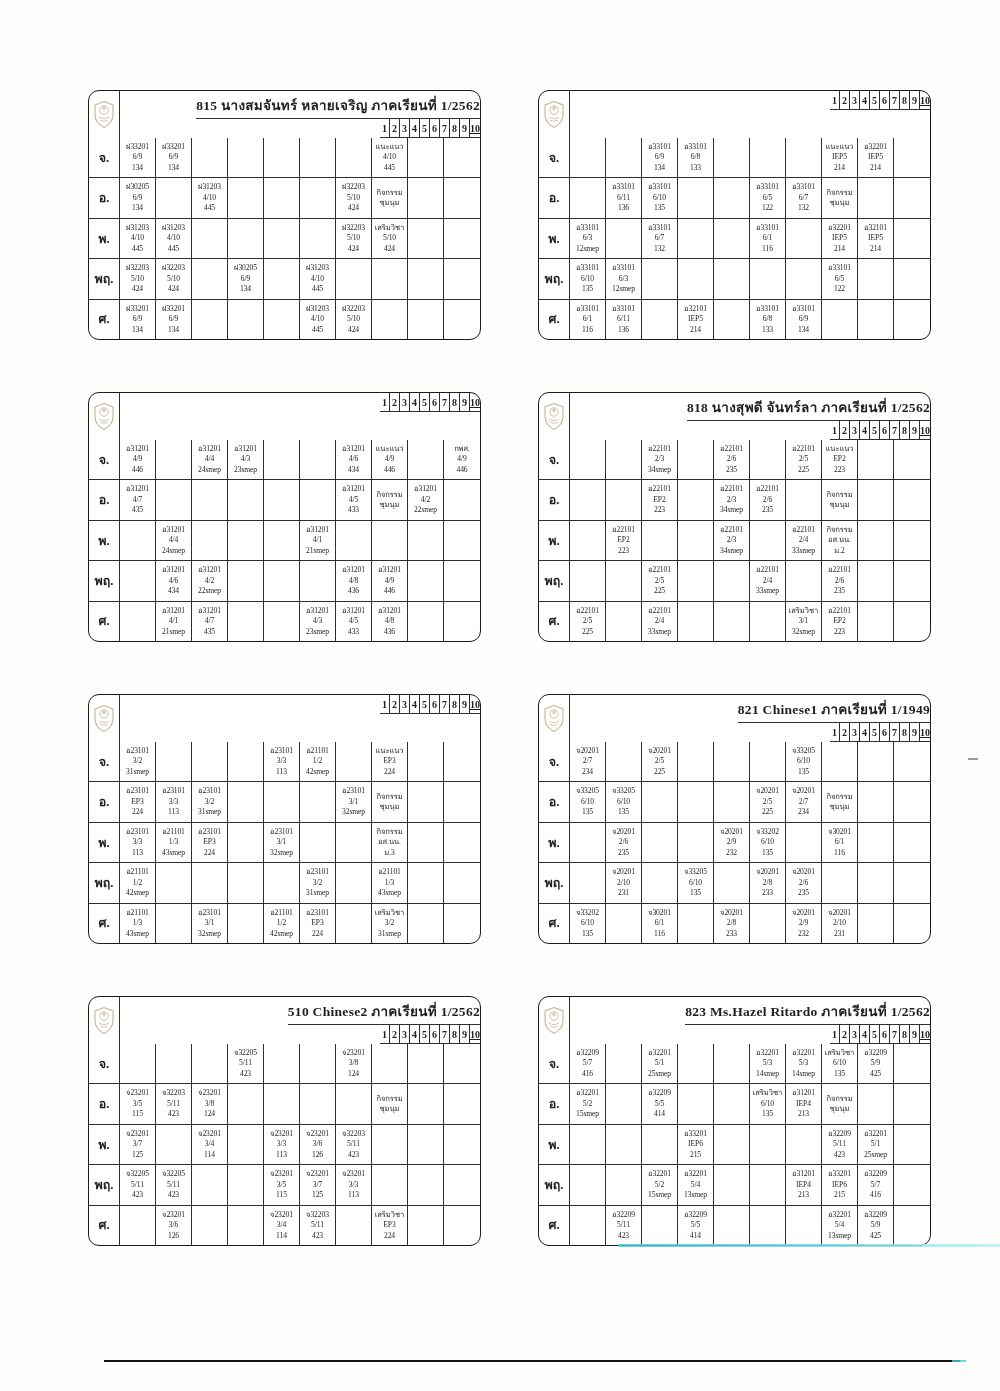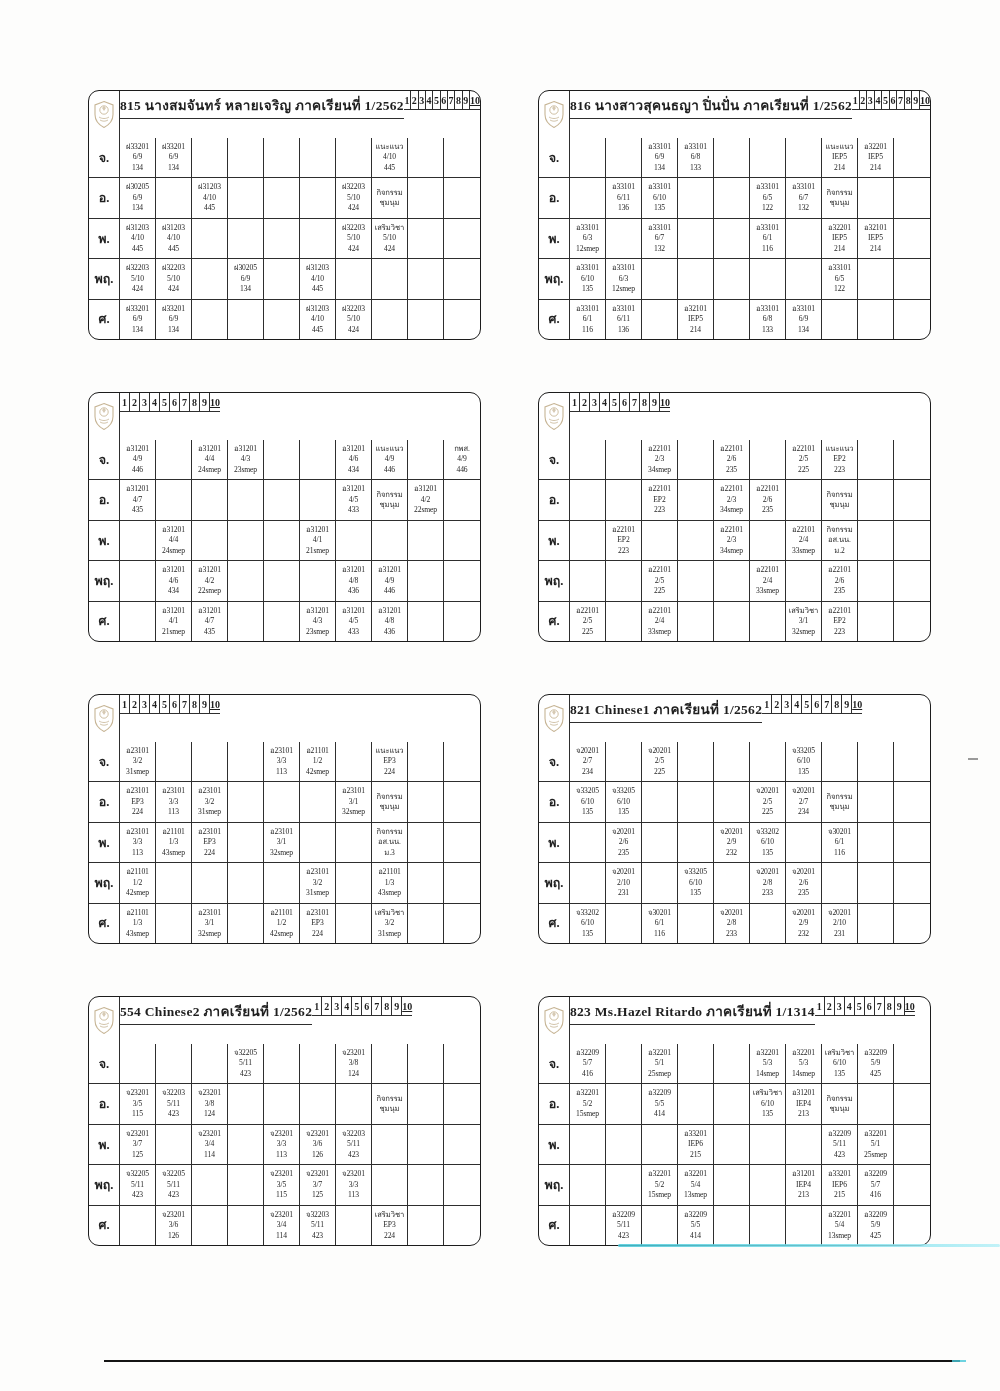--- a/index.html
+++ b/index.html
@@ -25,21 +25,21 @@
     overflow:hidden;
     background:#fff;
     box-sizing:border-box;
   }
   .tt-head{display:grid;grid-template-columns:31px 1fr;height:47px;}
   .logo-cell{
     border-right:1px solid #2e2e2e;
     display:flex;align-items:center;justify-content:center;
     overflow:hidden;
   }
-  .head-right{display:flex;flex-direction:row;}
+  .head-right{display:flex;flex-direction:column;align-items:flex-end;}
   .tt-title{
     height:28px;box-sizing:border-box;
     border-bottom:1px solid #2e2e2e;
     font-weight:bold;font-size:13.5px;
     display:flex;align-items:center;justify-content:center;
     letter-spacing:.3px;
     white-space:nowrap;
   }
   .tt-pnums{
     height:19px;box-sizing:border-box;
@@ -273,21 +273,20 @@
         <div class="tt-head">
           <div class="logo-cell">
             <svg class="crest" width="24" height="29" viewBox="0 0 24 29">
               <path d="M12 1.5l9 3.5v9.5c0 7-5.2 11-9 13-3.8-2-9-6-9-13V5z" fill="none" stroke="#a1834f" stroke-width="1.1" opacity=".7"></path>
               <circle cx="12" cy="10" r="4.2" fill="none" stroke="#a1834f" stroke-width="1" opacity=".6"></circle>
               <path d="M7 17c3 2 7 2 10 0M8 20c2.5 1.6 5.5 1.6 8 0" fill="none" stroke="#a1834f" stroke-width="1" opacity=".55"></path>
               <path d="M10 8l2-2 2 2-2 3z" fill="#a1834f" opacity=".5"></path>
             </svg>
           </div>
           <div class="head-right">
-            <div class="tt-title">816  นางสาวสุคนธญา ปิ่นปั่น ภาคเรียนที่ 1/2562</div>
             <div class="tt-pnums">
               <div class="pnum">1</div>
               <div class="pnum">2</div>
               <div class="pnum">3</div>
               <div class="pnum">4</div>
               <div class="pnum">5</div>
               <div class="pnum">6</div>
               <div class="pnum">7</div>
               <div class="pnum">8</div>
               <div class="pnum">9</div>
@@ -630,20 +629,21 @@
         <div class="tt-head">
           <div class="logo-cell">
             <svg class="crest" width="24" height="29" viewBox="0 0 24 29">
               <path d="M12 1.5l9 3.5v9.5c0 7-5.2 11-9 13-3.8-2-9-6-9-13V5z" fill="none" stroke="#a1834f" stroke-width="1.1" opacity=".7"></path>
               <circle cx="12" cy="10" r="4.2" fill="none" stroke="#a1834f" stroke-width="1" opacity=".6"></circle>
               <path d="M7 17c3 2 7 2 10 0M8 20c2.5 1.6 5.5 1.6 8 0" fill="none" stroke="#a1834f" stroke-width="1" opacity=".55"></path>
               <path d="M10 8l2-2 2 2-2 3z" fill="#a1834f" opacity=".5"></path>
             </svg>
           </div>
           <div class="head-right">
+            <div class="tt-title">818  นางสุพดี จันทร์ลา ภาคเรียนที่ 1/2562</div>
             <div class="tt-pnums">
               <div class="pnum">1</div>
               <div class="pnum">2</div>
               <div class="pnum">3</div>
               <div class="pnum">4</div>
               <div class="pnum">5</div>
               <div class="pnum">6</div>
               <div class="pnum">7</div>
               <div class="pnum">8</div>
               <div class="pnum">9</div>
@@ -978,21 +978,21 @@
         <div class="tt-head">
           <div class="logo-cell">
             <svg class="crest" width="24" height="29" viewBox="0 0 24 29">
               <path d="M12 1.5l9 3.5v9.5c0 7-5.2 11-9 13-3.8-2-9-6-9-13V5z" fill="none" stroke="#a1834f" stroke-width="1.1" opacity=".7"></path>
               <circle cx="12" cy="10" r="4.2" fill="none" stroke="#a1834f" stroke-width="1" opacity=".6"></circle>
               <path d="M7 17c3 2 7 2 10 0M8 20c2.5 1.6 5.5 1.6 8 0" fill="none" stroke="#a1834f" stroke-width="1" opacity=".55"></path>
               <path d="M10 8l2-2 2 2-2 3z" fill="#a1834f" opacity=".5"></path>
             </svg>
           </div>
           <div class="head-right">
-            <div class="tt-title">821  Chinese1 ภาคเรียนที่ 1/2562</div>
+            <div class="tt-title">821  Chinese1 ภาคเรียนที่ 1/1949</div>
             <div class="tt-pnums">
               <div class="pnum">1</div>
               <div class="pnum">2</div>
               <div class="pnum">3</div>
               <div class="pnum">4</div>
               <div class="pnum">5</div>
               <div class="pnum">6</div>
               <div class="pnum">7</div>
               <div class="pnum">8</div>
               <div class="pnum">9</div>
@@ -1155,21 +1155,21 @@
         <div class="tt-head">
           <div class="logo-cell">
             <svg class="crest" width="24" height="29" viewBox="0 0 24 29">
               <path d="M12 1.5l9 3.5v9.5c0 7-5.2 11-9 13-3.8-2-9-6-9-13V5z" fill="none" stroke="#a1834f" stroke-width="1.1" opacity=".7"></path>
               <circle cx="12" cy="10" r="4.2" fill="none" stroke="#a1834f" stroke-width="1" opacity=".6"></circle>
               <path d="M7 17c3 2 7 2 10 0M8 20c2.5 1.6 5.5 1.6 8 0" fill="none" stroke="#a1834f" stroke-width="1" opacity=".55"></path>
               <path d="M10 8l2-2 2 2-2 3z" fill="#a1834f" opacity=".5"></path>
             </svg>
           </div>
           <div class="head-right">
-            <div class="tt-title">554  Chinese2 ภาคเรียนที่ 1/2562</div>
+            <div class="tt-title">510  Chinese2 ภาคเรียนที่ 1/2562</div>
             <div class="tt-pnums">
               <div class="pnum">1</div>
               <div class="pnum">2</div>
               <div class="pnum">3</div>
               <div class="pnum">4</div>
               <div class="pnum">5</div>
               <div class="pnum">6</div>
               <div class="pnum">7</div>
               <div class="pnum">8</div>
               <div class="pnum">9</div>
@@ -1328,21 +1328,21 @@
         <div class="tt-head">
           <div class="logo-cell">
             <svg class="crest" width="24" height="29" viewBox="0 0 24 29">
               <path d="M12 1.5l9 3.5v9.5c0 7-5.2 11-9 13-3.8-2-9-6-9-13V5z" fill="none" stroke="#a1834f" stroke-width="1.1" opacity=".7"></path>
               <circle cx="12" cy="10" r="4.2" fill="none" stroke="#a1834f" stroke-width="1" opacity=".6"></circle>
               <path d="M7 17c3 2 7 2 10 0M8 20c2.5 1.6 5.5 1.6 8 0" fill="none" stroke="#a1834f" stroke-width="1" opacity=".55"></path>
               <path d="M10 8l2-2 2 2-2 3z" fill="#a1834f" opacity=".5"></path>
             </svg>
           </div>
           <div class="head-right">
-            <div class="tt-title">823  Ms.Hazel Ritardo ภาคเรียนที่ 1/1314</div>
+            <div class="tt-title">823  Ms.Hazel Ritardo ภาคเรียนที่ 1/2562</div>
             <div class="tt-pnums">
               <div class="pnum">1</div>
               <div class="pnum">2</div>
               <div class="pnum">3</div>
               <div class="pnum">4</div>
               <div class="pnum">5</div>
               <div class="pnum">6</div>
               <div class="pnum">7</div>
               <div class="pnum">8</div>
               <div class="pnum">9</div>

